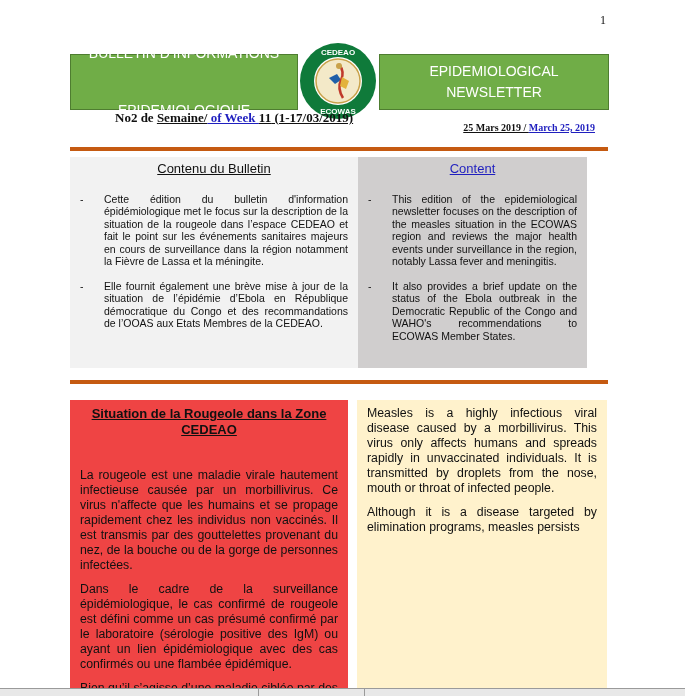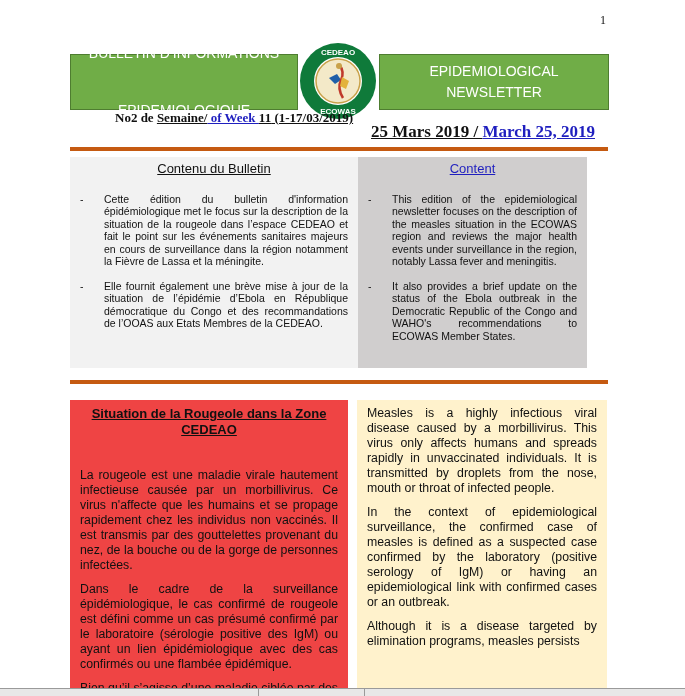--- a/index.html
+++ b/index.html
@@ -3,21 +3,21 @@
 <meta charset="utf-8">
 <style>
   html, body { margin:0; padding:0; }
   body { width:685px; height:696px; background:#ffffff; position:relative; overflow:hidden; font-family:"Liberation Sans", sans-serif; color:#111; }
   .page-num { position:absolute; left:600px; top:13px; font-family:"Liberation Serif", serif; font-size:12px; }
   .hdr-box { position:absolute; top:54px; height:54px; background:#70ad47; border:1px solid #4e7d30; color:#fff; font-family:"Liberation Sans", sans-serif; font-size:14px; line-height:21px; text-align:center; display:flex; align-items:center; justify-content:center; flex-direction:column; }
   .hdr-left { left:70px; width:226px;gap:36px; }
   .hdr-right { left:379px; width:228px; }
   .logo { position:absolute; left:299px; top:42px; width:78px; height:78px; }
   .week-line { position:absolute; left:115px; top:110px; font-family:"Liberation Serif", serif; font-weight:bold; font-size:13px; }
-  .date-line { position:absolute; right:90px; top:122px; font-family:"Liberation Serif", serif; font-weight:bold; font-size:17px; }
+  .date-line { position:absolute; right:90px; top:122px; font-family:"Liberation Serif", serif; font-weight:bold; font-size:10px; }
   .u { text-decoration:underline; }
   .blue { color:#1f1fbf; }
   .rule { position:absolute; left:70px; width:538px; height:4px; background:#c55a11; }
   .toc { position:absolute; top:157px; height:211px; box-sizing:border-box; padding:6px 10px 0 10px; font-size:10.5px; line-height:12.5px; }
   .toc-left { left:70px; width:288px; background:#f2f2f2; }
   .toc-right { left:358px; width:229px; background:#d0cece; }
   .toc h3 { margin:0 0 17px 0; text-align:center; font-size:13px; font-weight:normal; text-decoration:underline; }
   .toc ul { list-style:none; margin:0; padding:0; }
   .toc li { position:relative; padding-left:24px; text-align:justify; margin-bottom:12px; }
   .toc li .dash { position:absolute; left:0; top:0; }
@@ -86,20 +86,19 @@
 
 <div class="sec sec-left">
   <h3>Situation de la Rougeole dans la Zone CEDEAO</h3>
   <p>La rougeole est une maladie virale hautement infectieuse causée par un morbillivirus. Ce virus n'affecte que les humains et se propage rapidement chez les individus non vaccinés. Il est transmis par des gouttelettes provenant du nez, de la bouche ou de la gorge de personnes infectées.</p>
   <p>Dans le cadre de la surveillance épidémiologique, le cas confirmé de rougeole est défini comme un cas présumé confirmé par le laboratoire (sérologie positive des IgM) ou ayant un lien épidémiologique avec des cas confirmés ou une flambée épidémique.</p>
   <p>Bien qu’il s’agisse d’une maladie ciblée par des programmes d’élimination, la rougeole persiste</p>
 </div>
 
 <div class="sec sec-right">
   <p>Measles is a highly infectious viral disease caused by a morbillivirus. This virus only affects humans and spreads rapidly in unvaccinated individuals. It is transmitted by droplets from the nose, mouth or throat of infected people.</p>
-  <p>In the context of epidemiological surveillance, the confirmed case of measles is defined as a suspected case confirmed by the laboratory (positive serology of IgM) or having an epidemiological link with confirmed cases or an outbreak.</p>
   <p>Although it is a disease targeted by elimination programs, measles persists</p>
 </div>
 
 <div class="bottom-bar">
   <div class="sep" style="left:258px;"></div>
   <div class="sep" style="left:364px;"></div>
 </div>
 
 </body></html>

